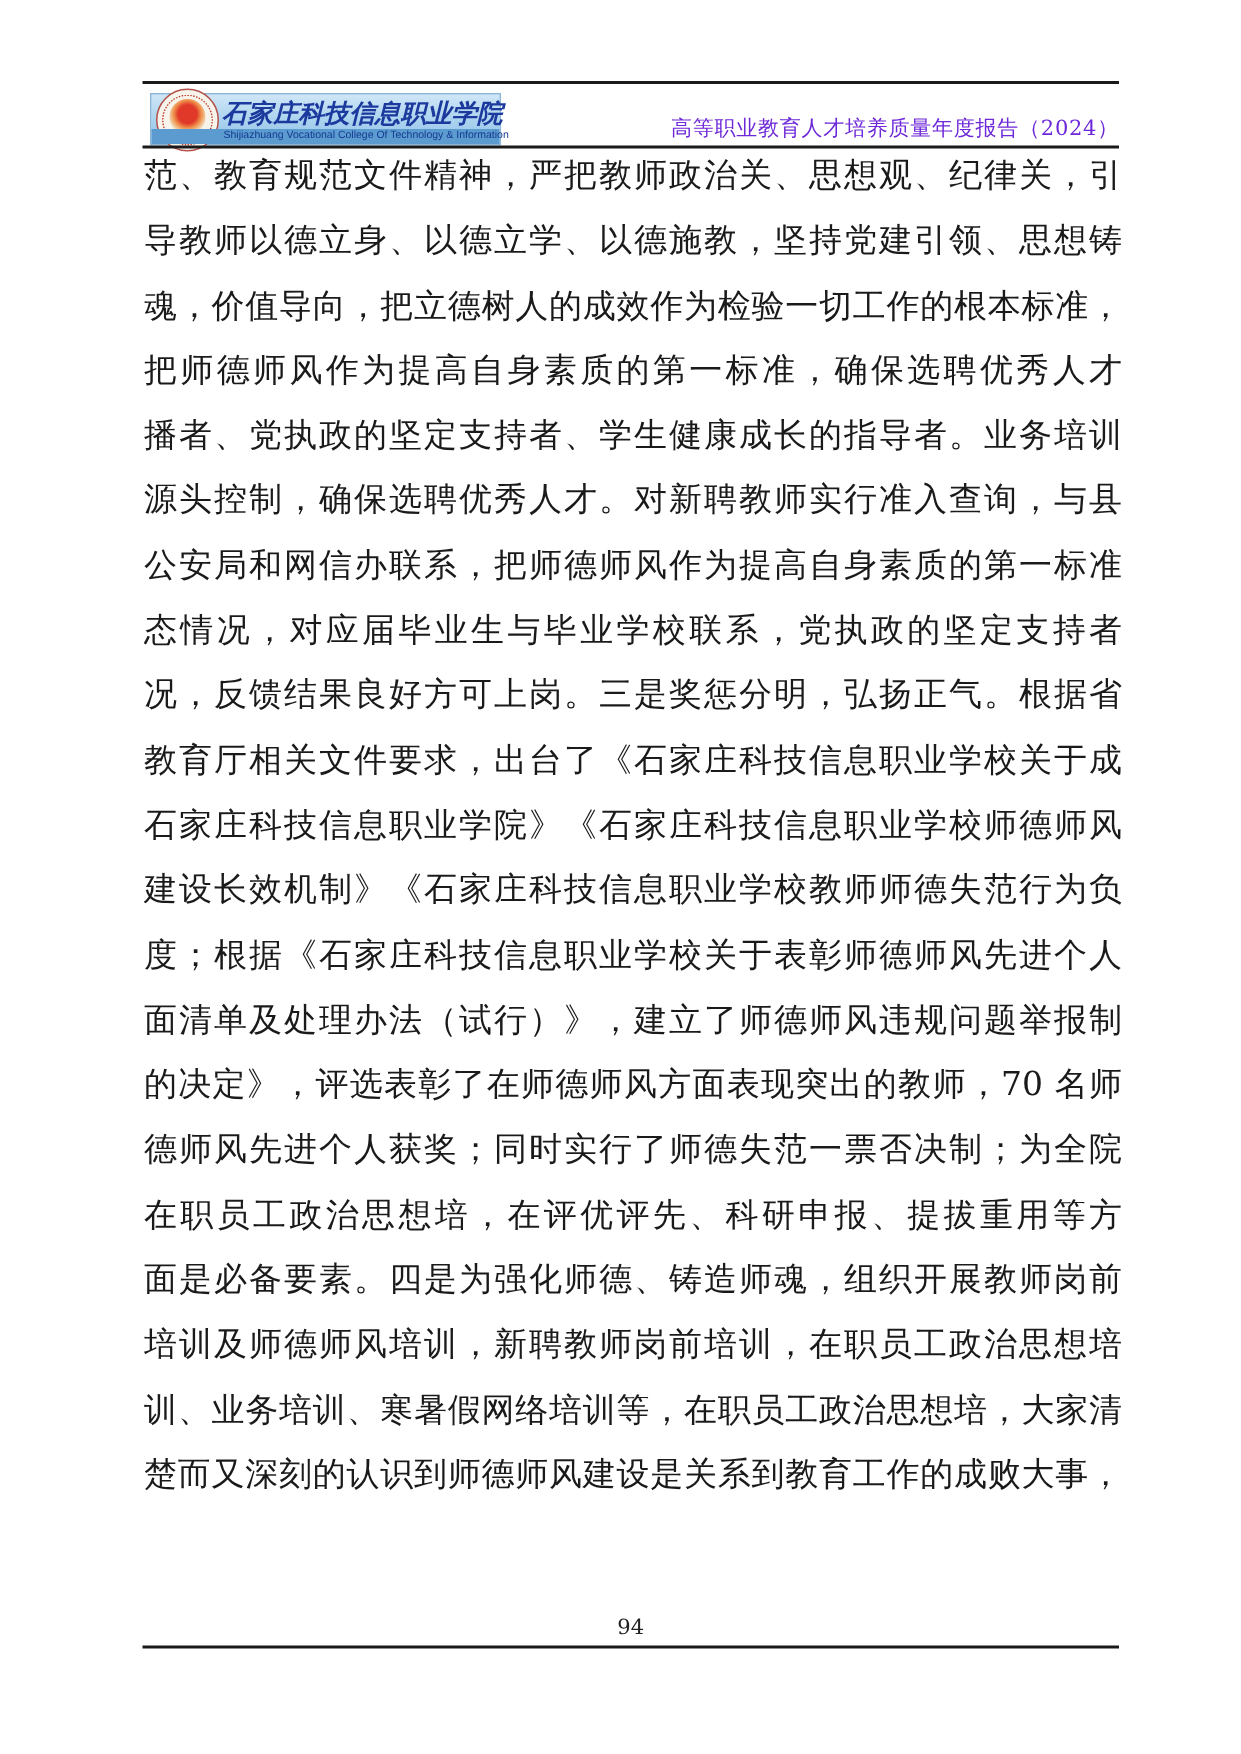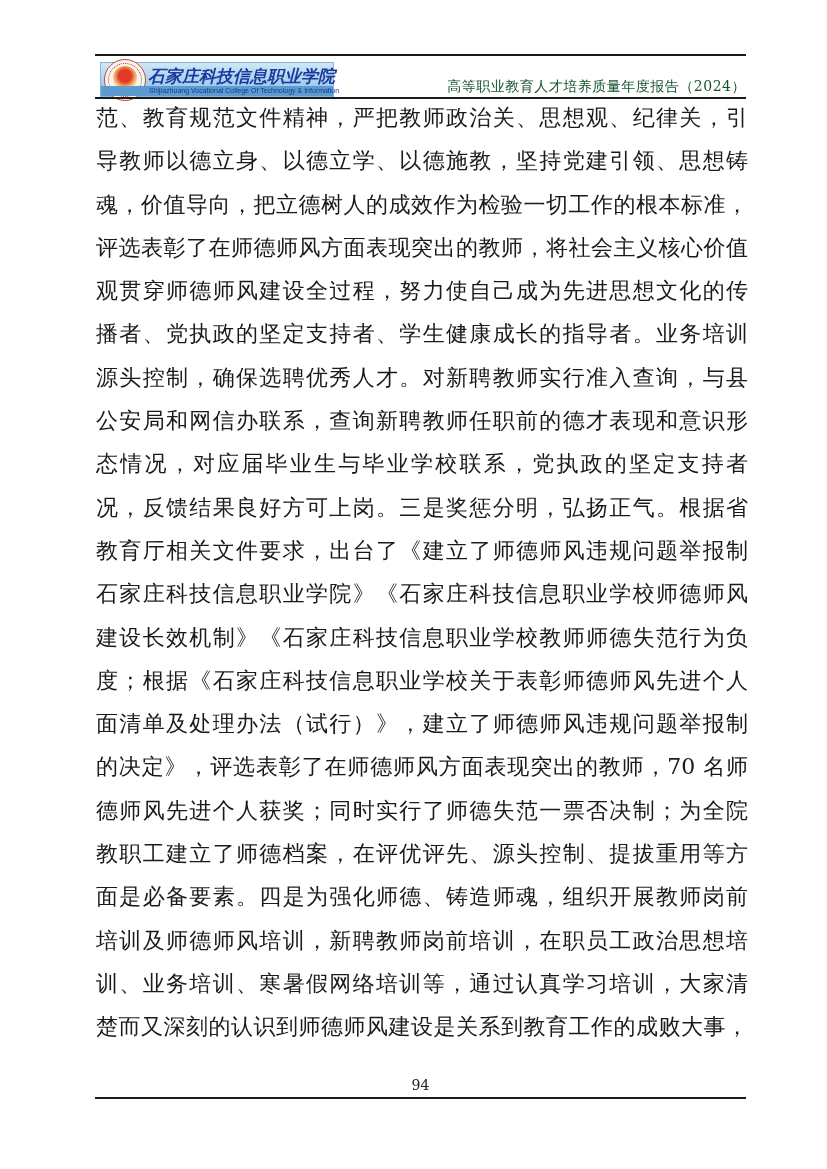--- a/index.html
+++ b/index.html
@@ -89,21 +89,21 @@
     width: 20px; height: 8px;
     border-radius: 0 0 11px 11px;
     background: #233a7a;
   }
   .report-title {
     position: absolute;
     right: 81px;
     top: 76px;
     font-size: 14px;
     line-height: 20px;
-    color: #14532d;
+    color: #6d28d9;
     letter-spacing: 0.5px;
     white-space: nowrap;
   }
 
   
   .body-text {
     position: absolute;
     left: 96px;
     top: 96px;
     width: 652px;
@@ -149,37 +149,36 @@
   </div>
 
   <div class="report-title">高等职业教育人才培养质量年度报告（2024）</div>
 
   <div class="rule rule-header-bottom"></div>
 
   <div class="body-text">
       <div class="line">范、教育规范文件精神，严把教师政治关、思想观、纪律关，引</div>
       <div class="line">导教师以德立身、以德立学、以德施教，坚持党建引领、思想铸</div>
       <div class="line">魂，价值导向，把立德树人的成效作为检验一切工作的根本标准，</div>
-      <div class="line">评选表彰了在师德师风方面表现突出的教师，将社会主义核心价值</div>
-      <div class="line">观贯穿师德师风建设全过程，努力使自己成为先进思想文化的传</div>
+      <div class="line">把师德师风作为提高自身素质的第一标准，确保选聘优秀人才</div>
       <div class="line">播者、党执政的坚定支持者、学生健康成长的指导者。业务培训</div>
       <div class="line">源头控制，确保选聘优秀人才。对新聘教师实行准入查询，与县</div>
-      <div class="line">公安局和网信办联系，查询新聘教师任职前的德才表现和意识形</div>
+      <div class="line">公安局和网信办联系，把师德师风作为提高自身素质的第一标准</div>
       <div class="line">态情况，对应届毕业生与毕业学校联系，党执政的坚定支持者</div>
       <div class="line">况，反馈结果良好方可上岗。三是奖惩分明，弘扬正气。根据省</div>
-      <div class="line">教育厅相关文件要求，出台了《建立了师德师风违规问题举报制</div>
+      <div class="line">教育厅相关文件要求，出台了《石家庄科技信息职业学校关于成</div>
       <div class="line">石家庄科技信息职业学院》《石家庄科技信息职业学校师德师风</div>
       <div class="line">建设长效机制》《石家庄科技信息职业学校教师师德失范行为负</div>
       <div class="line">度；根据《石家庄科技信息职业学校关于表彰师德师风先进个人</div>
       <div class="line">面清单及处理办法（试行）》，建立了师德师风违规问题举报制</div>
       <div class="line">的决定》，评选表彰了在师德师风方面表现突出的教师，70 名师</div>
       <div class="line">德师风先进个人获奖；同时实行了师德失范一票否决制；为全院</div>
-      <div class="line">教职工建立了师德档案，在评优评先、源头控制、提拔重用等方</div>
+      <div class="line">在职员工政治思想培，在评优评先、科研申报、提拔重用等方</div>
       <div class="line">面是必备要素。四是为强化师德、铸造师魂，组织开展教师岗前</div>
       <div class="line">培训及师德师风培训，新聘教师岗前培训，在职员工政治思想培</div>
-      <div class="line">训、业务培训、寒暑假网络培训等，通过认真学习培训，大家清</div>
+      <div class="line">训、业务培训、寒暑假网络培训等，在职员工政治思想培，大家清</div>
       <div class="line">楚而又深刻的认识到师德师风建设是关系到教育工作的成败大事，</div>
     </div>
 
   <div class="page-number">94</div>
   <div class="rule rule-footer"></div>
 
 </div>
 
 </body></html>

